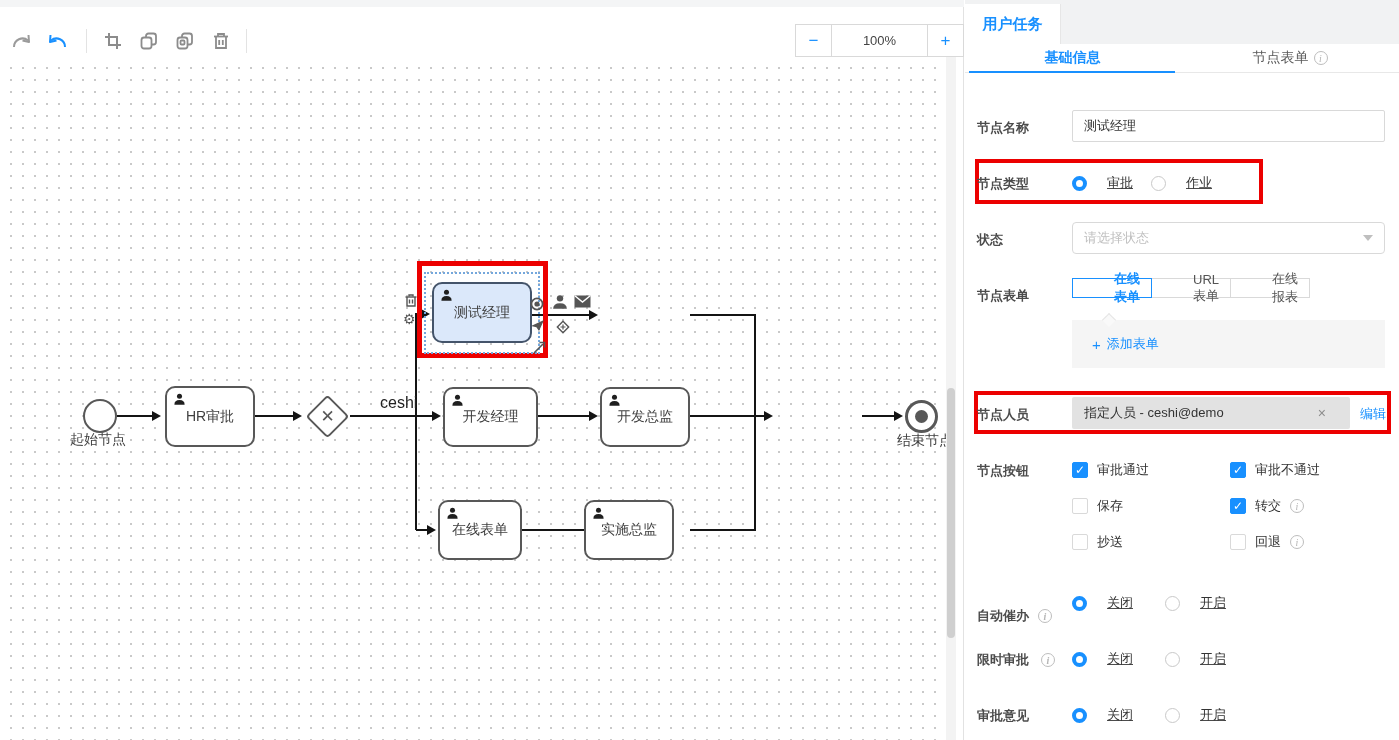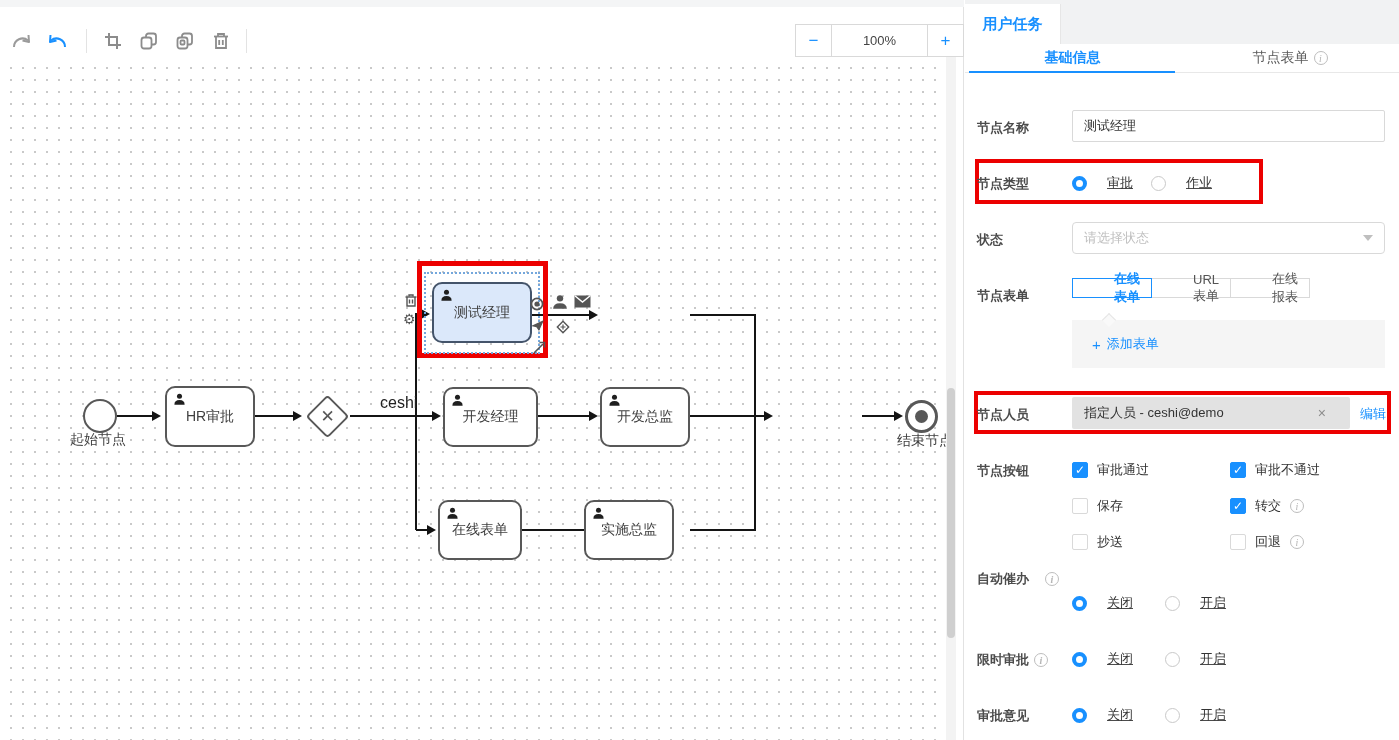--- a/index.html
+++ b/index.html
@@ -371,34 +371,34 @@
     <div class="citem" style="left:107px;top:533px">
       <span class="cb"></span>
       <span class="clabel">抄送</span>
     </div>
     <div class="citem" style="left:265px;top:533px">
       <span class="cb"></span>
       <span class="clabel">回退</span>
       <span class="info">i</span>
     </div>
 
-    <div class="flabel" style="top:570px;display:flex;align-items:center;gap:16px">
+    <div class="flabel" style="top:607px;display:flex;align-items:center;gap:9px">
       <span>自动催办</span>
       <span class="info">i</span>
     </div>
     <div class="ritem" style="left:107px;top:594px">
       <span class="radio on"></span>
       <span class="rlabel">关闭</span>
     </div>
     <div class="ritem" style="left:200px;top:594px">
       <span class="radio"></span>
       <span class="rlabel">开启</span>
     </div>
 
-    <div class="flabel" style="top:651px;display:flex;align-items:center;gap:5px">
+    <div class="flabel" style="top:651px;display:flex;align-items:center;gap:12px">
       <span>限时审批</span>
       <span class="info">i</span>
     </div>
     <div class="ritem" style="left:107px;top:650px">
       <span class="radio on"></span>
       <span class="rlabel">关闭</span>
     </div>
     <div class="ritem" style="left:200px;top:650px">
       <span class="radio"></span>
       <span class="rlabel">开启</span>

